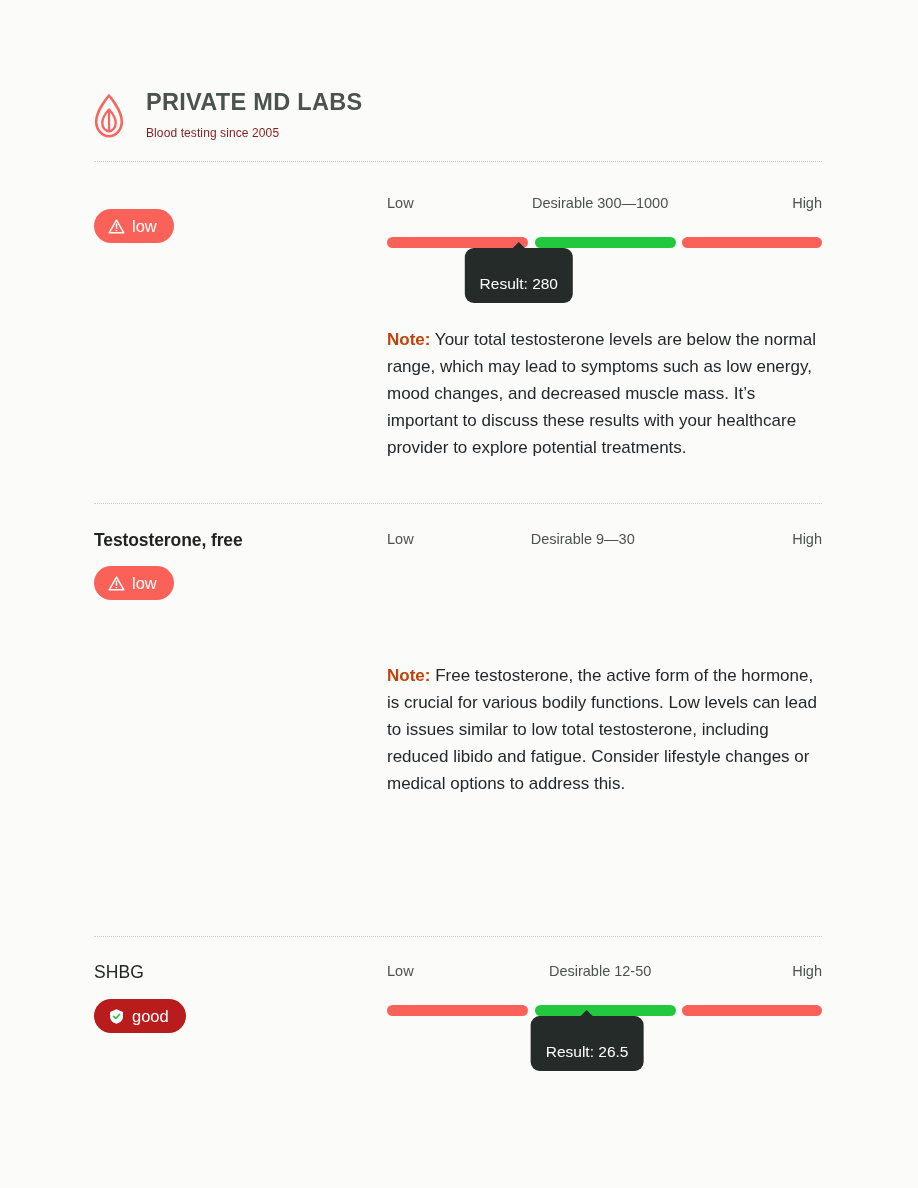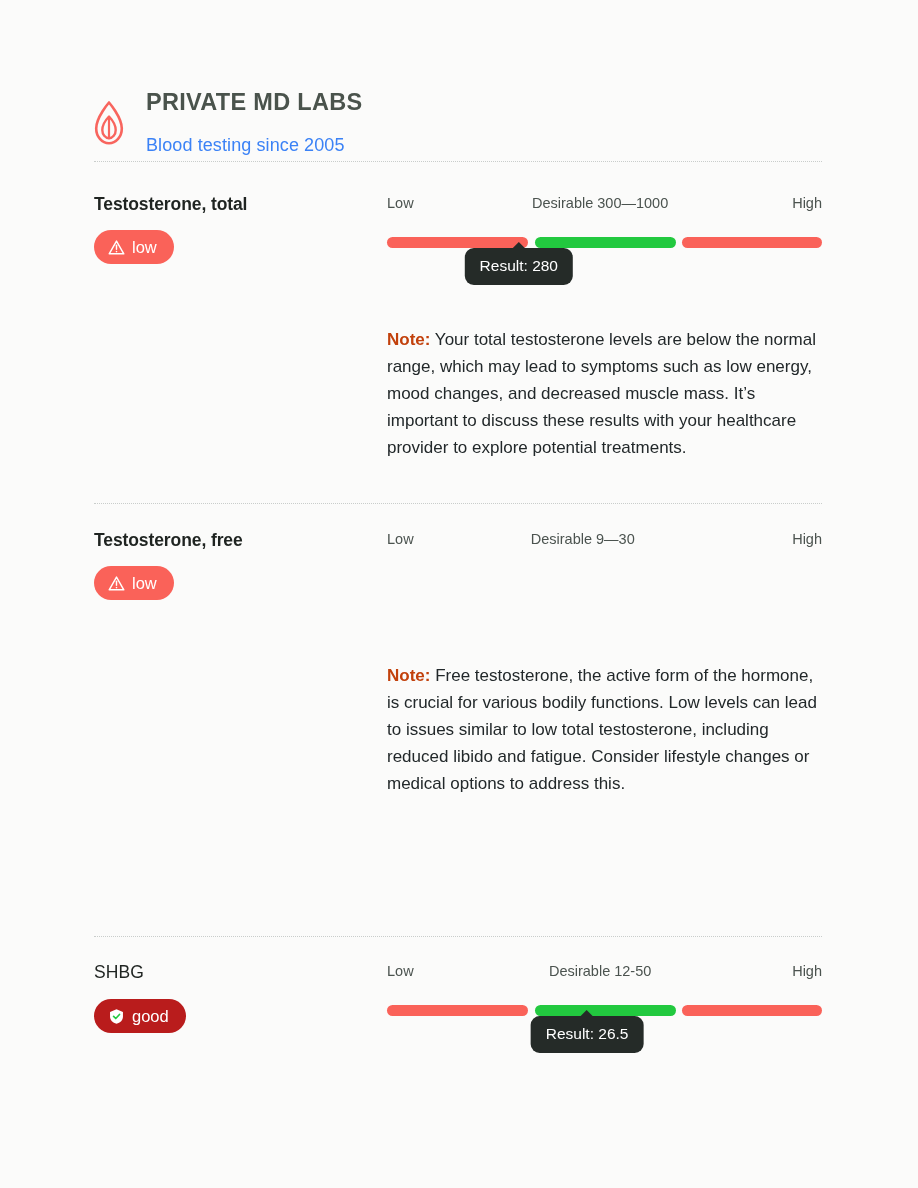--- a/index.html
+++ b/index.html
@@ -38,26 +38,26 @@
   .logo-text { display: flex; flex-direction: column; justify-content: center; }
   .logo-title {
     font-size: 23.5px;
     font-weight: 700;
     letter-spacing: 0.3px;
     color: #4a534c;
     line-height: 1.08;
     white-space: nowrap;
   }
   .logo-sub {
-    font-size: 18px;
+    font-size: 12px;
     font-weight: 400;
-    color: #3b82f6;
+    color: #7f1d1d;
     letter-spacing: 0.1px;
     line-height: 1.25;
-    margin-top: 19px;
+    margin-top: 11px;
     white-space: nowrap;
   }
 
   
   .divider {
     position: absolute;
     left: 94px;
     width: 728px;
     height: 0;
     border-top: 1.6px dotted #c9cdcb;
@@ -138,21 +138,21 @@
   
   .tooltip-wrap { position: relative; height: 0; }
   .tooltip {
     position: absolute;
     top: 11px;
     transform: translateX(-50%);
     background: #252b28;
     color: #ffffff;
     font-size: 15.5px;
     line-height: 1;
-    padding: 10px 15px 11px;
+    padding: 28px 15px 11px;
     border-radius: 9px;
     white-space: nowrap;
   }
   .tooltip::after {
     content: "";
     position: absolute;
     top: -6px;
     left: 50%;
     margin-left: -7px;
     width: 0; height: 0;
@@ -188,21 +188,20 @@
       <div class="logo-sub">Blood testing since 2005</div>
     </div>
   </div>
 
   <div class="divider" style="top:161px"></div>
   <div class="divider" style="top:503px"></div>
   <div class="divider" style="top:936px"></div>
 
   <div class="section" style="top:194px">
     <div class="section-left">
-      <div class="analyte-name">Testosterone, total</div>
       <div class="badge low">
         <svg class="badge-icon" viewBox="0 0 20 20">
           <path d="M10 2.4 L18.6 17.4 L1.4 17.4 Z" fill="none" stroke="#ffffff" stroke-width="1.7" stroke-linejoin="round"></path>
           <path d="M10 7.4 L10 12.1" stroke="#ffffff" stroke-width="1.7" stroke-linecap="round"></path>
           <circle cx="10" cy="14.8" r="0.95" fill="#ffffff"></circle>
         </svg>
         <span class="badge-label">low</span>
       </div>
     </div>
 

